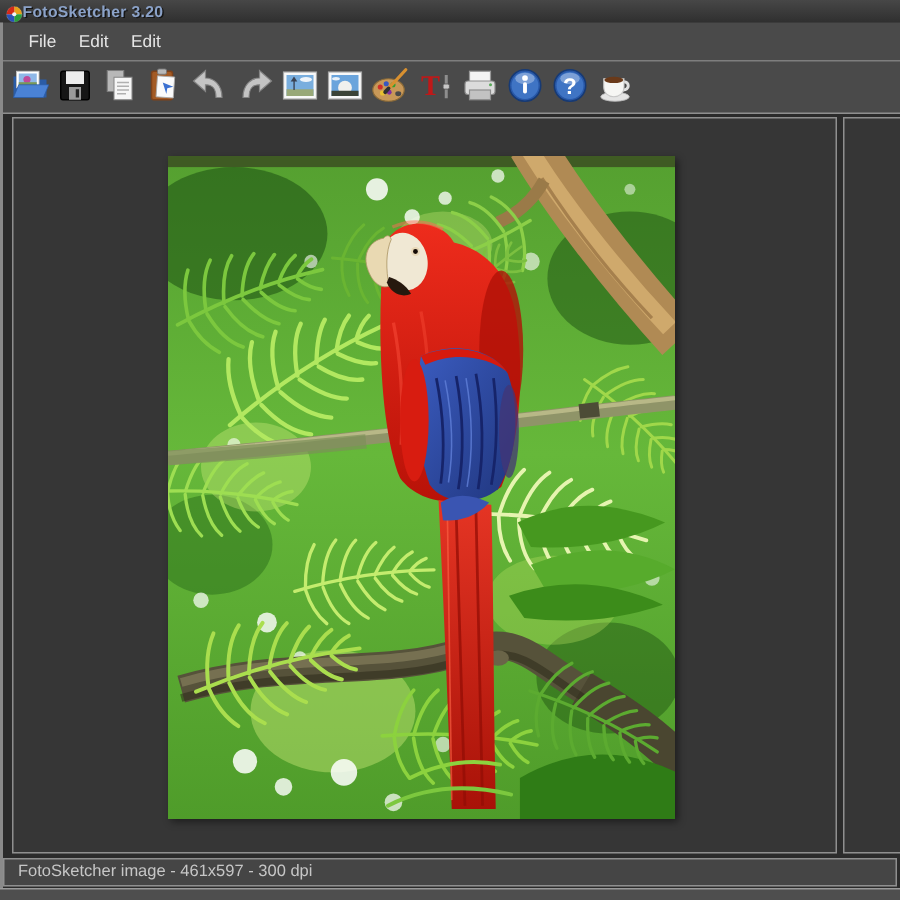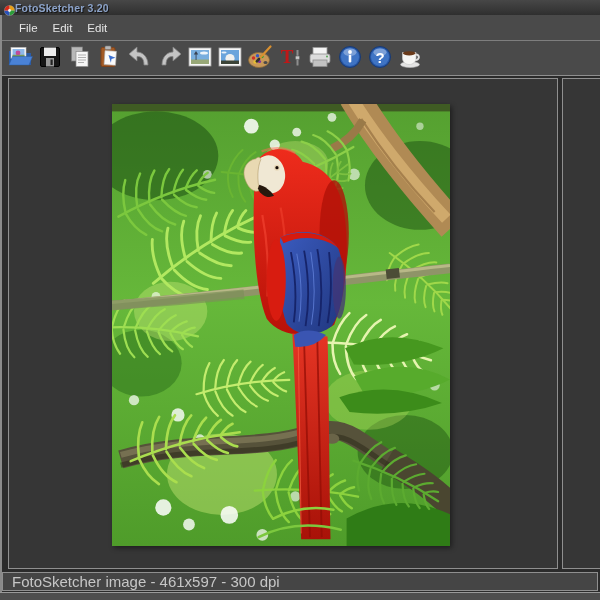--- a/index.html
+++ b/index.html
@@ -46,21 +46,21 @@
   .panel-right{left:562px;width:44px;}
   .photo{
     position:absolute;left:103px;top:25px;width:338px;height:442px;
     box-shadow:2px 2px 5px rgba(0,0,0,.45);
   }
   .left-edge{position:absolute;left:0;top:15px;width:2px;height:585px;background:#8a8a8a;}
   
   .statusbar{
     position:absolute;left:2px;top:572px;width:596px;height:19px;
     background:#454545;border:1px solid #8f8f8f;box-sizing:border-box;
-    color:#c6c6c6;font-size:15px;line-height:17px;padding-left:9px;
+    color:#c6c6c6;font-size:11px;line-height:17px;padding-left:9px;
   }
   .bottom-strip{
     position:absolute;left:0;top:592px;width:600px;height:8px;
     background:#4e4e4e;border-top:1px solid #9a9a9a;box-sizing:border-box;
   }
 </style>
 </head>
 <body>
 
 <div class="titlebar">

